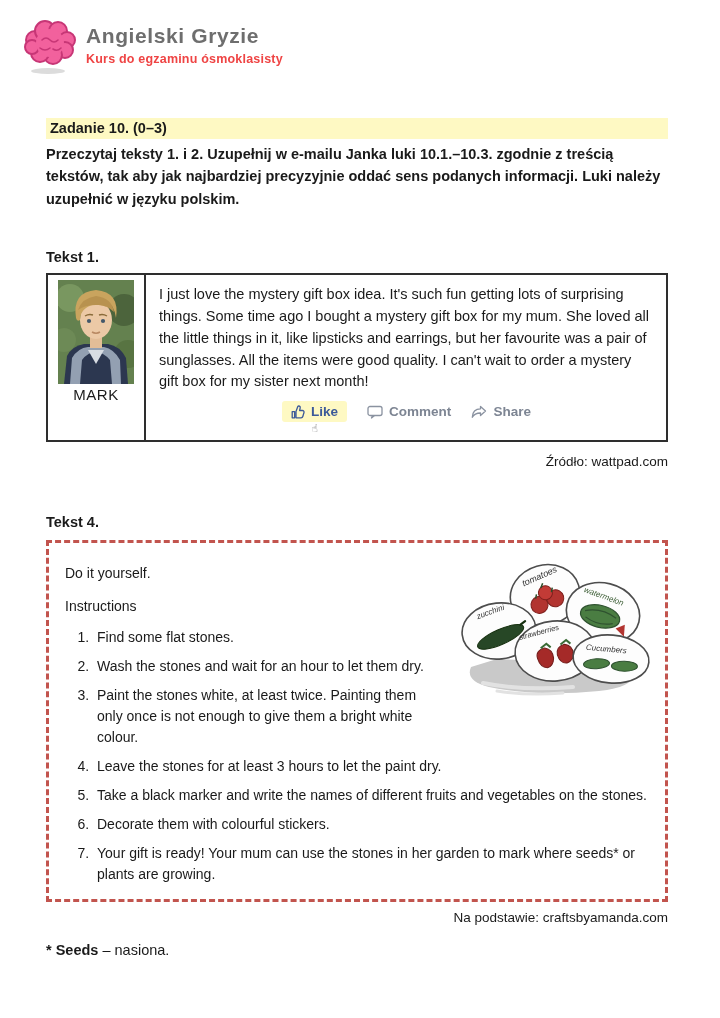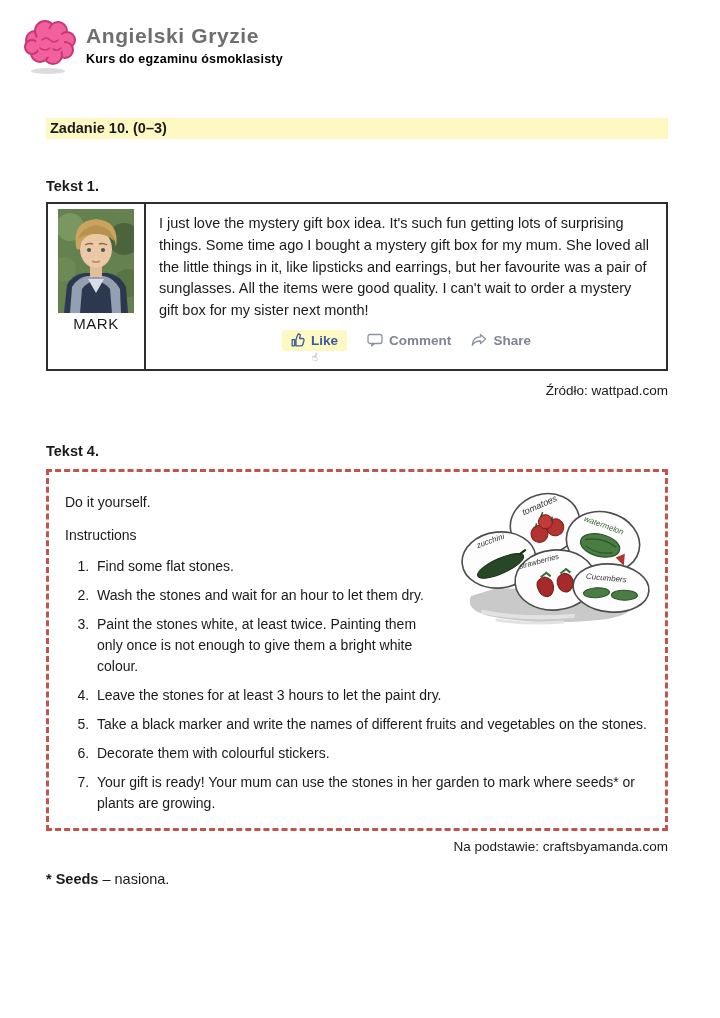--- a/index.html
+++ b/index.html
@@ -3,21 +3,21 @@
 <meta charset="utf-8">
 <style>
   html,body{margin:0;padding:0;width:720px;height:1018px;background:#ffffff;overflow:hidden;
     font-family:"Liberation Sans","DejaVu Sans",sans-serif;color:#1a1a1a;}
   .page{position:relative;width:593px;height:1018px;}
 
   
   .brand{position:absolute;top:16px;left:20px;display:flex;align-items:flex-start;}
   .brand-text{margin-left:8px;padding-top:8px;}
   .brand-title{font-size:21px;font-weight:bold;color:#6e6e6e;letter-spacing:.6px;}
-  .brand-tagline{font-size:12.5px;font-weight:bold;color:#000000;margin-top:4px;letter-spacing:.2px;}
+  .brand-tagline{font-size:12.5px;font-weight:bold;color:#ef4444;margin-top:4px;letter-spacing:.2px;}
 
   .content{position:absolute;left:46px;width:622px;top:118px;}
 
   .task-header{background:#fef9c3;font-size:14.5px;font-weight:bold;padding:2px 4px 3px 4px;}
   .task-instructions{font-size:14.5px;font-weight:bold;line-height:1.55;margin-top:4px;}
 
   .section-label{font-size:14.5px;font-weight:bold;margin-top:39px;}
 
   
   .post-card{margin-top:8px;border:2px solid #2e2e2e;display:flex;min-height:148px;}
@@ -71,20 +71,21 @@
     </svg>
     <div class="brand-text">
       <div class="brand-title">Angielski Gryzie</div>
       <div class="brand-tagline">Kurs do egzaminu ósmoklasisty</div>
     </div>
   </div>
 
   <div class="content">
 
     <div class="task-header">Zadanie 10. (0–3)</div>
+    <div class="task-instructions">Przeczytaj teksty 1. i 2. Uzupełnij w e-mailu Janka luki 10.1.–10.3. zgodnie z treścią tekstów, tak aby jak najbardziej precyzyjnie oddać sens podanych informacji. Luki należy uzupełnić w języku polskim.</div>
 
     <div class="section-label">Tekst 1.</div>
 
     <div class="post-card">
       <div class="post-left">
         <svg class="post-photo" viewBox="0 0 76 104" preserveAspectRatio="none">
           <rect width="76" height="104" fill="#64814f"></rect>
           <circle cx="12" cy="18" r="14" fill="#7e9c64" opacity=".8"></circle>
           <circle cx="66" cy="30" r="16" fill="#49603a" opacity=".9"></circle>
           <circle cx="70" cy="74" r="14" fill="#55703f" opacity=".8"></circle>

